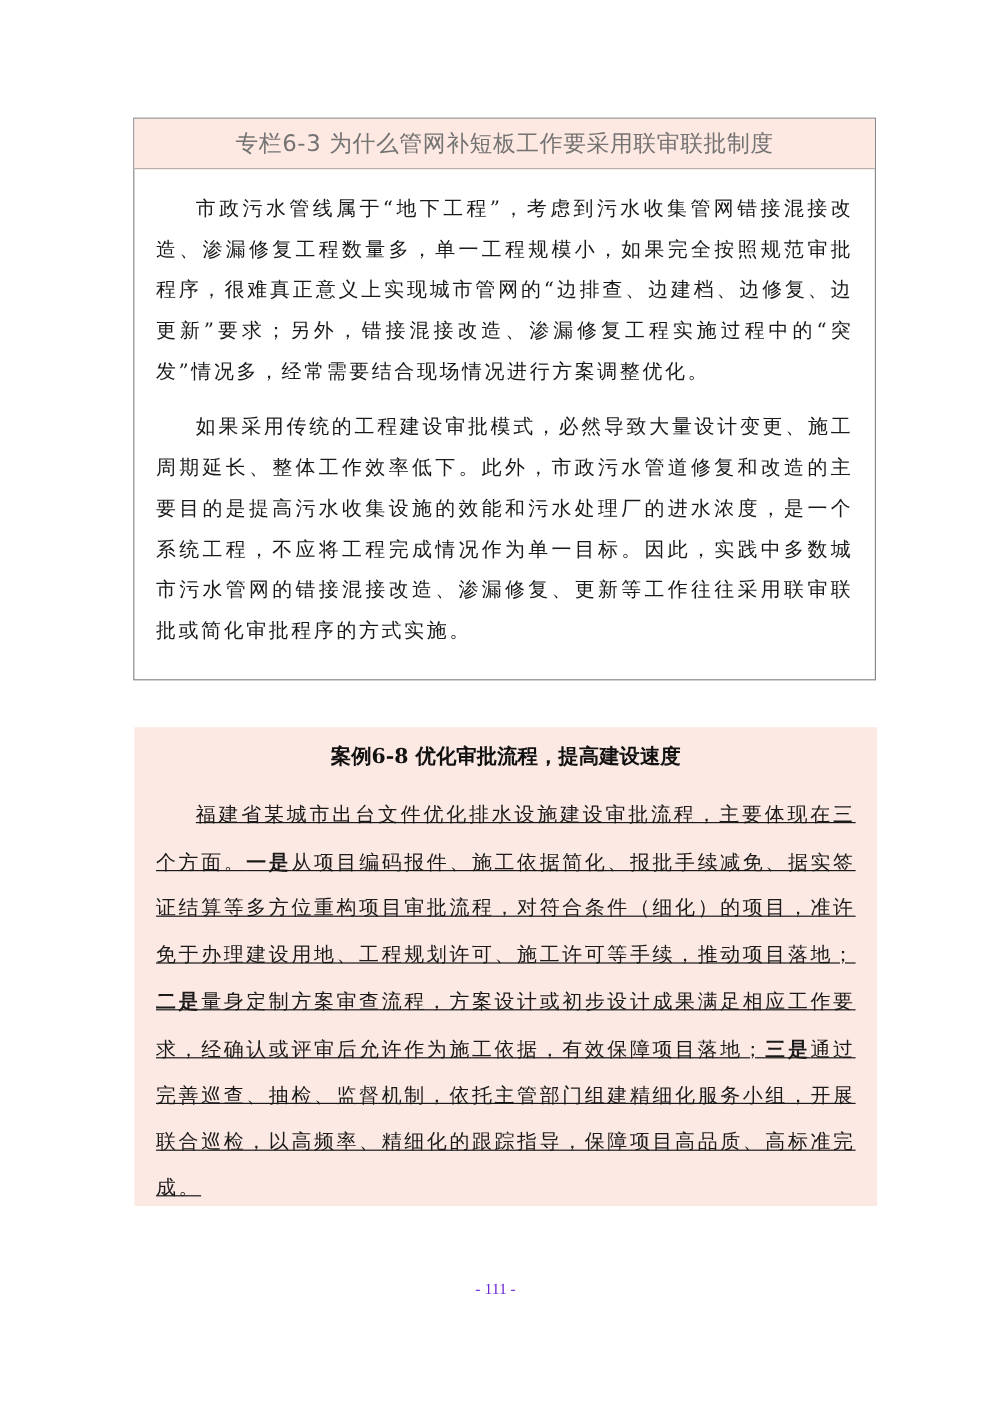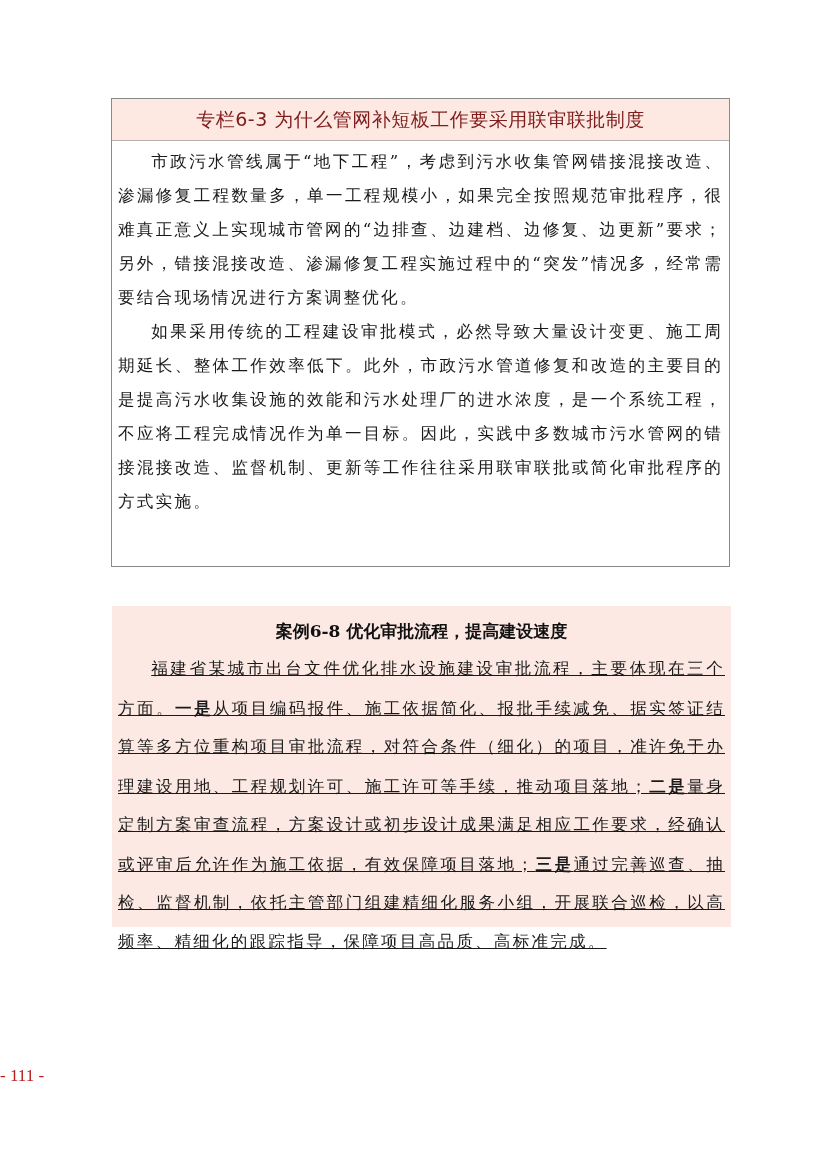--- a/index.html
+++ b/index.html
@@ -19,72 +19,72 @@
       box-sizing: border-box;
       background: #ffffff;
     }
     .sidebar-header {
       height: 41px;
       background: #fde8e2;
       border-bottom: 1px solid #b9b0ac;
       display: flex; align-items: center; justify-content: center;
       font-family: "DejaVu Sans", "Liberation Sans", sans-serif;
       font-size: 19px;
-      color: #7f1d1d;
+      color: #737373;
       letter-spacing: 0.5px;
     }
     .sidebar-body {
       padding: 4px 6px 0 6px;
     }
     .para {
       font-size: 16.6px;
       line-height: 34px;
       text-indent: 2em;
       text-align: justify;
       text-align-last: left;
-      margin: 0;
+      margin: 12px;
       letter-spacing: 2.2px;
     }
     .case-box {
       position: absolute;
       left: 112px; top: 606px;
-      width: 619px; height: 321px;
+      width: 619px; height: 399px;
       background: #fde9e3;
       box-sizing: border-box;
       padding: 8px 6px 0 6px;
     }
     .case-title {
       text-align: center;
       font-family: "DejaVu Serif", "Liberation Serif", serif;
       font-weight: bold;
       font-size: 17px;
       line-height: 34px;
       margin: 0 0 2px 0;
       color: #111;
     }
     .case-box .para { line-height: 38.5px; text-decoration: underline; }
     .bold { font-weight: bold; }
     .page-number {
       position: absolute;
       left: 0; right: 0;
       top: 1066px;
-      text-align: left;
+      text-align: center;
       font-family: "Liberation Serif", "DejaVu Serif", serif;
-      font-size: 17px;
-      color: #b91c1c;
+      font-size: 13px;
+      color: #6d28d9;
     }
   </style>
 </head>
 <body>
 
 <div class="sidebar-box">
   <div class="sidebar-header">专栏6-3  为什么管网补短板工作要采用联审联批制度</div>
   <div class="sidebar-body">
     <p class="para">市政污水管线属于“地下工程”，考虑到污水收集管网错接混接改造、渗漏修复工程数量多，单一工程规模小，如果完全按照规范审批程序，很难真正意义上实现城市管网的“边排查、边建档、边修复、边更新”要求；另外，错接混接改造、渗漏修复工程实施过程中的“突发”情况多，经常需要结合现场情况进行方案调整优化。</p>
-    <p class="para">如果采用传统的工程建设审批模式，必然导致大量设计变更、施工周期延长、整体工作效率低下。此外，市政污水管道修复和改造的主要目的是提高污水收集设施的效能和污水处理厂的进水浓度，是一个系统工程，不应将工程完成情况作为单一目标。因此，实践中多数城市污水管网的错接混接改造、监督机制、更新等工作往往采用联审联批或简化审批程序的方式实施。</p>
+    <p class="para">如果采用传统的工程建设审批模式，必然导致大量设计变更、施工周期延长、整体工作效率低下。此外，市政污水管道修复和改造的主要目的是提高污水收集设施的效能和污水处理厂的进水浓度，是一个系统工程，不应将工程完成情况作为单一目标。因此，实践中多数城市污水管网的错接混接改造、渗漏修复、更新等工作往往采用联审联批或简化审批程序的方式实施。</p>
   </div>
 </div>
 
 <div class="case-box">
   <div class="case-title">案例6-8  优化审批流程，提高建设速度</div>
   <p class="para"><span>福建省某城市出台文件优化排水设施建设审批流程，主要体现在三个方面。</span><span class="bold">一是</span><span>从项目编码报件、施工依据简化、报批手续减免、据实签证结算等多方位重构项目审批流程，对符合条件（细化）的项目，准许免于办理建设用地、工程规划许可、施工许可等手续，推动项目落地；</span><span class="bold">二是</span><span>量身定制方案审查流程，方案设计或初步设计成果满足相应工作要求，经确认或评审后允许作为施工依据，有效保障项目落地；</span><span class="bold">三是</span><span>通过完善巡查、抽检、监督机制，依托主管部门组建精细化服务小组，开展联合巡检，以高频率、精细化的跟踪指导，保障项目高品质、高标准完成。</span></p>
 </div>
 
 <div class="page-number">- 111 -</div>
 

